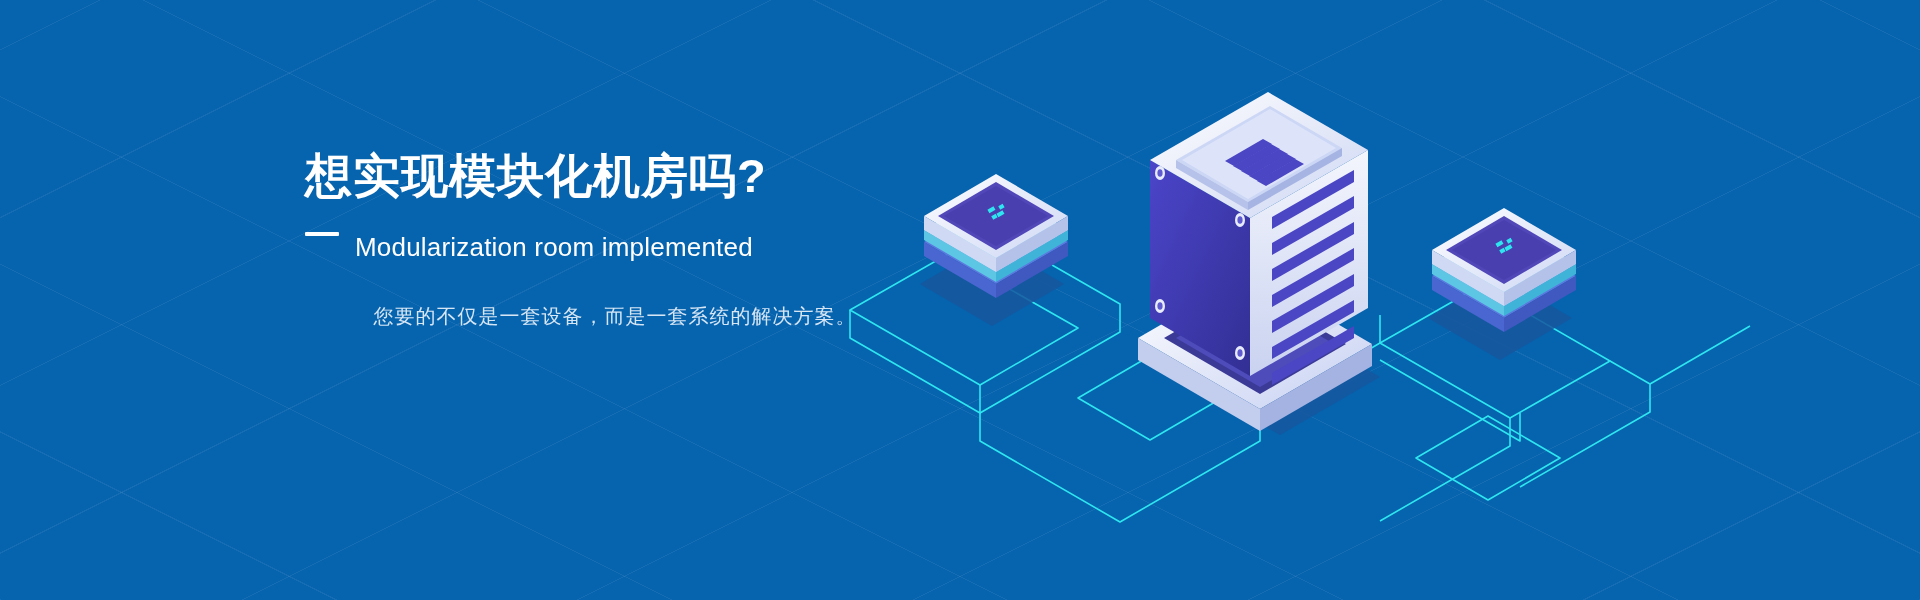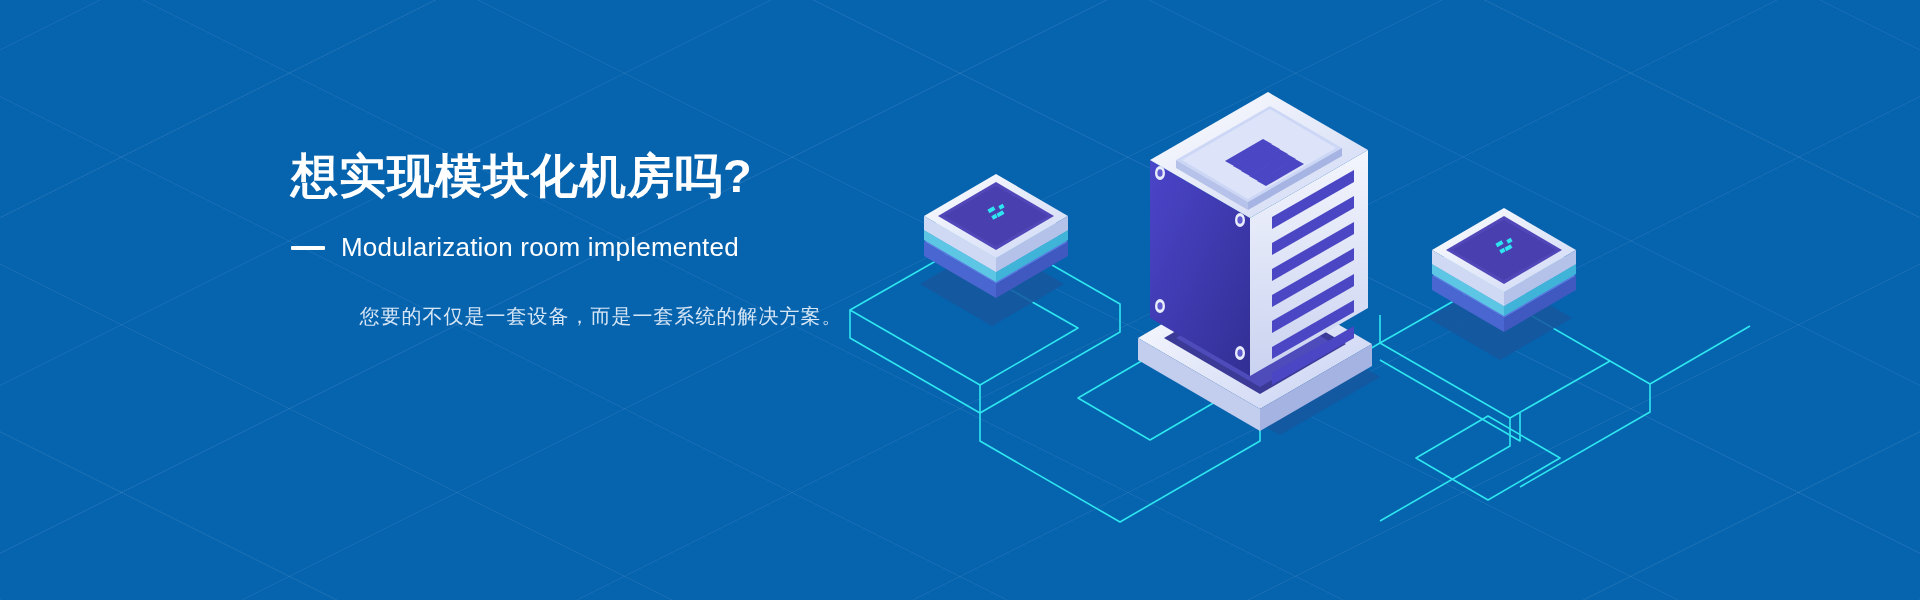--- a/index.html
+++ b/index.html
@@ -15,28 +15,28 @@
   
   .bg-grid{
     position:absolute;inset:0;
     background-image:
       repeating-linear-gradient(26.565deg, rgba(255,255,255,0.065) 0 1px, rgba(255,255,255,0) 1px 150px),
       repeating-linear-gradient(-26.565deg, rgba(255,255,255,0.065) 0 1px, rgba(255,255,255,0) 1px 150px);
     pointer-events:none;
   }
   
   .text-block{
-    position:absolute;left:291px;top:148px;width:620px;
+    position:absolute;left:305px;top:148px;width:620px;
   }
   .hero-title{
     color:#ffffff;font-size:47px;font-weight:bold;line-height:1.2;
     letter-spacing:1px;margin:0;white-space:nowrap;
   }
   .sub-row{
-    display:flex;align-items:center;margin-top:28px;
+    display:flex;margin-top:28px;
   }
   .sub-dash{
     width:34px;height:4px;background:#ffffff;flex:0 0 auto;margin-right:16px;
     border-radius:1px;
   }
   .hero-sub{
     color:#ffffff;font-size:26px;font-weight:normal;line-height:1.2;
     letter-spacing:.2px;white-space:nowrap;
   }
   .hero-desc{

